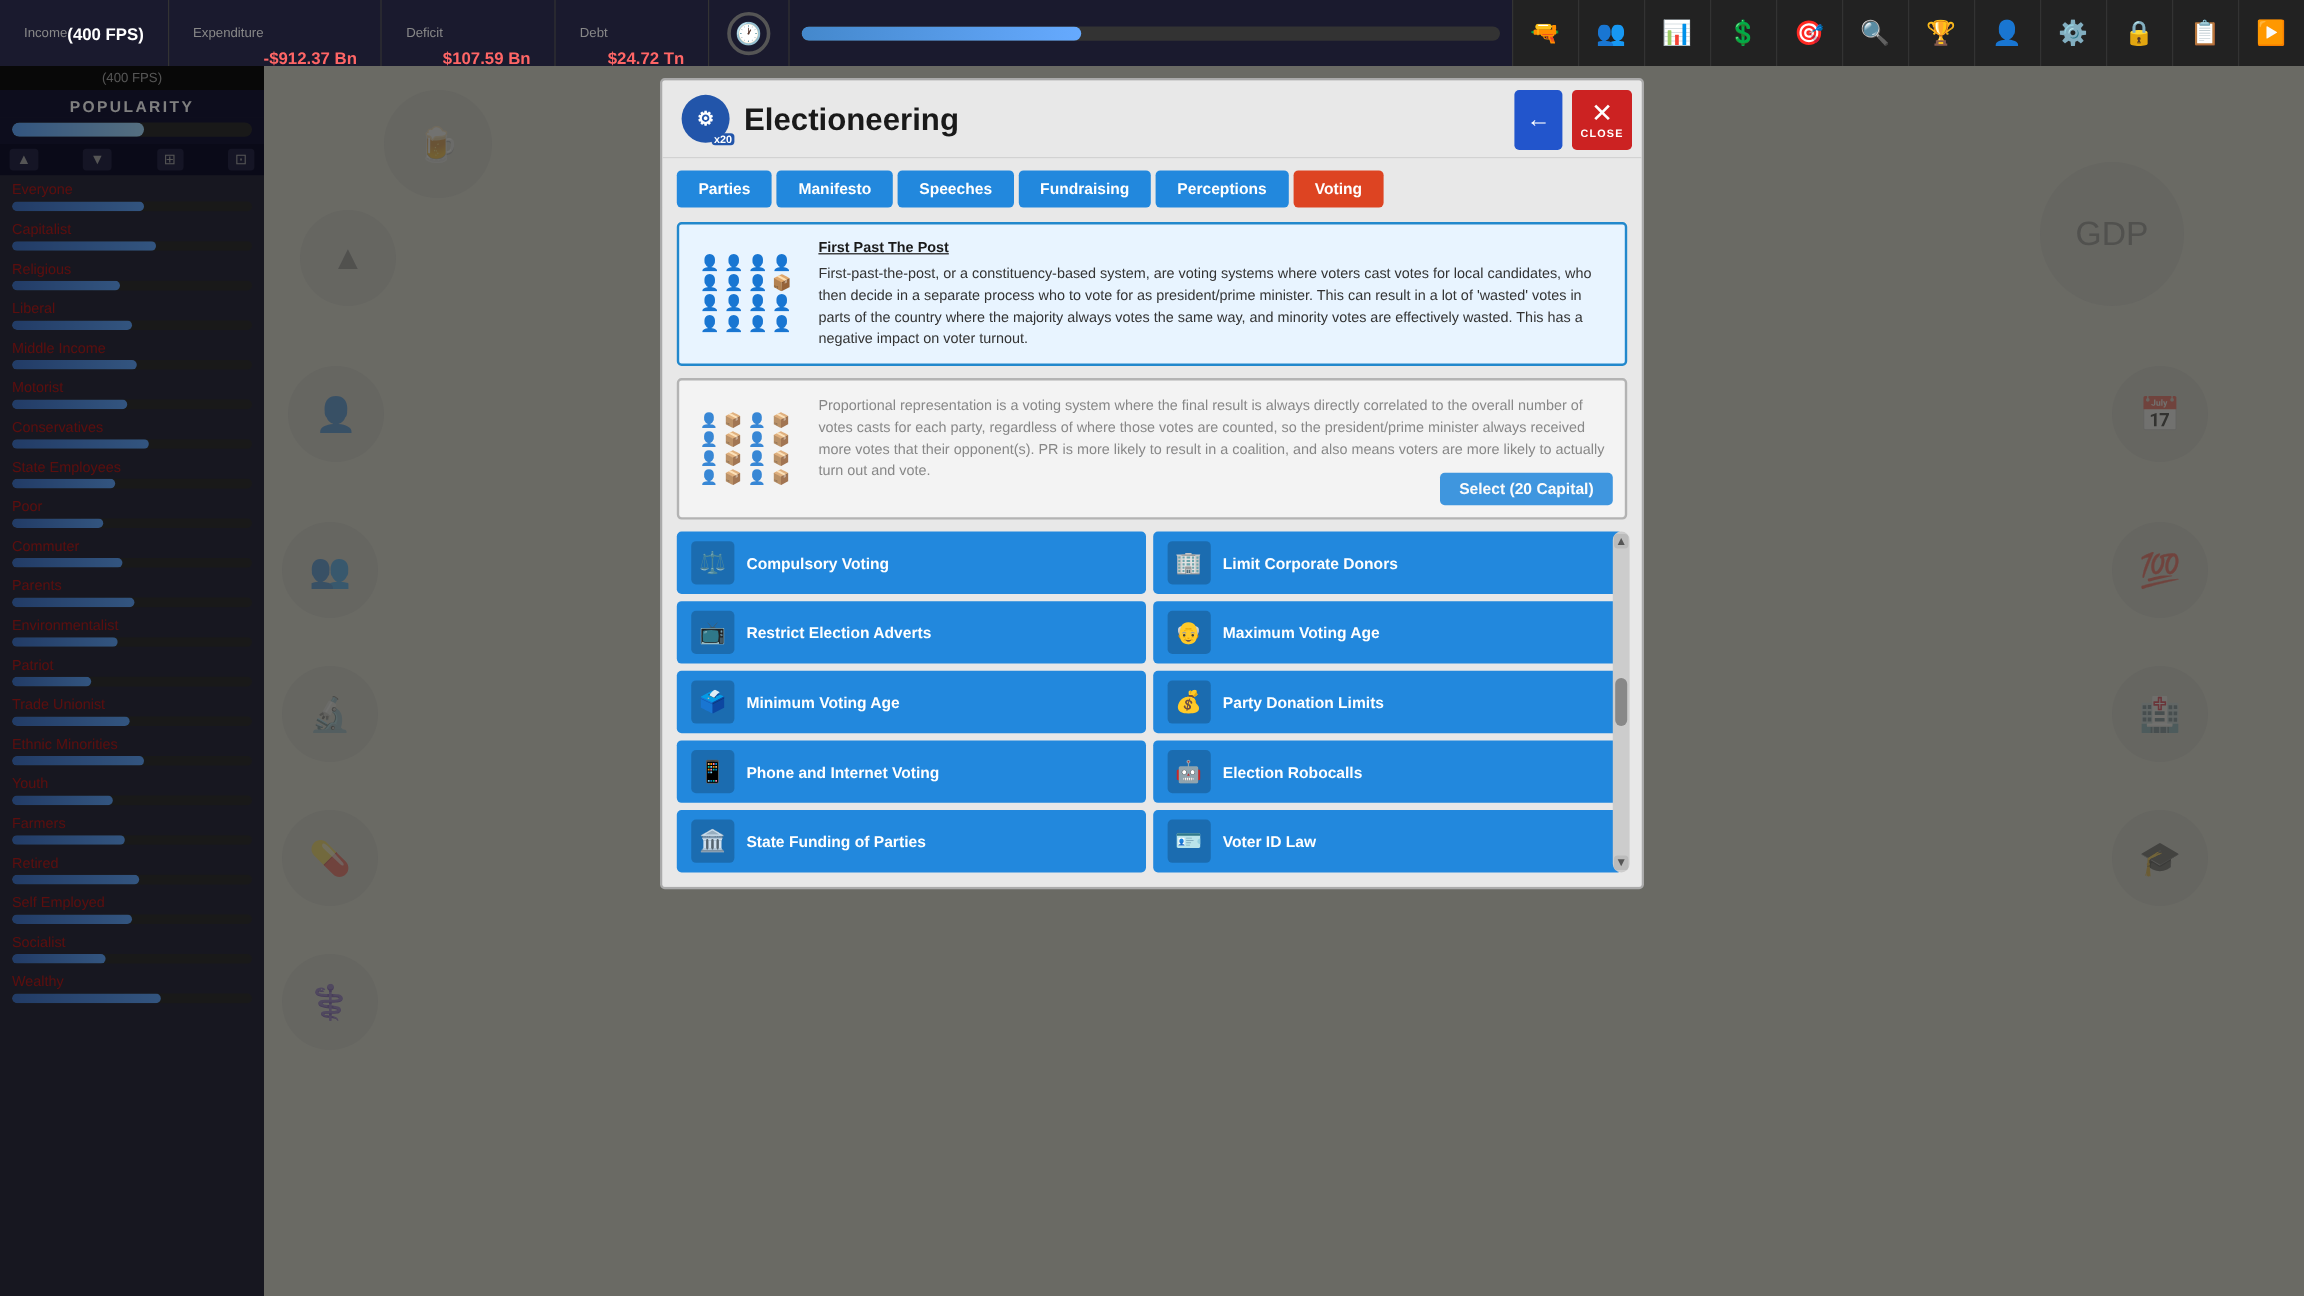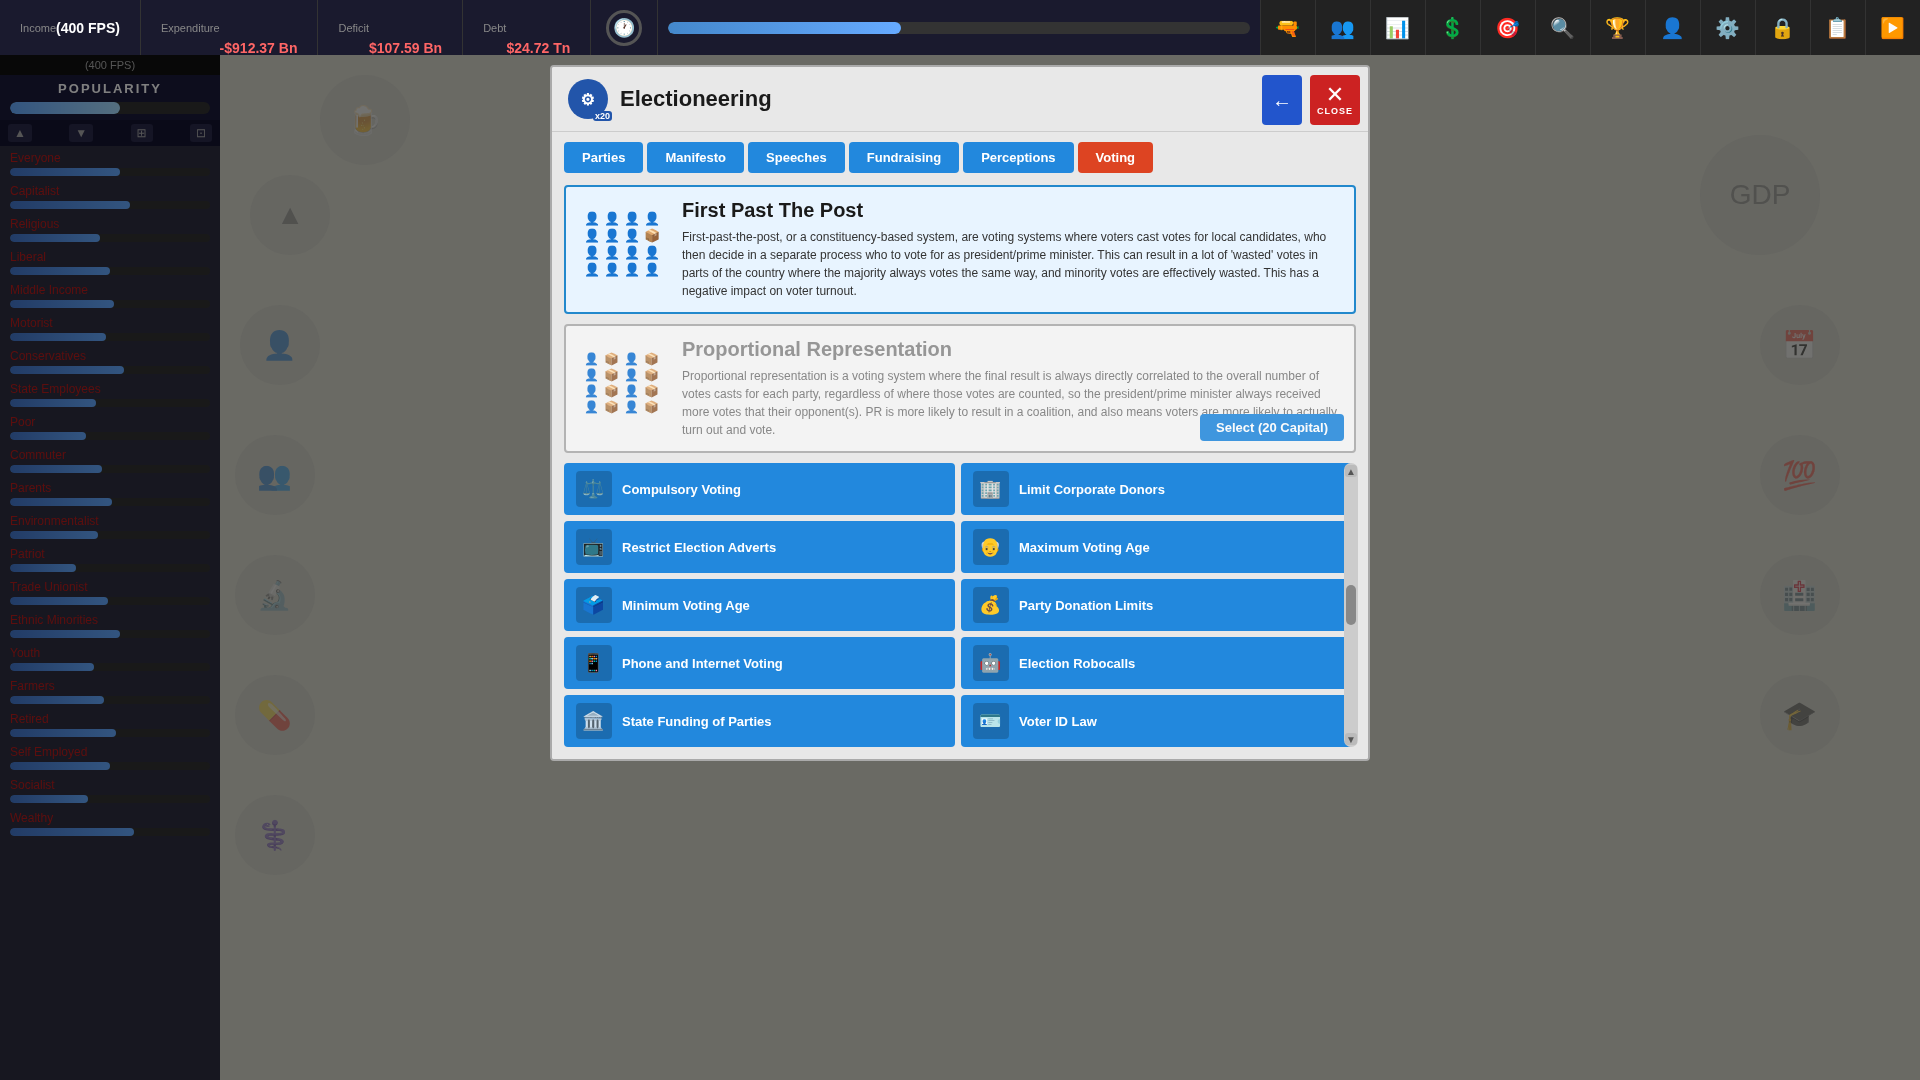--- a/index.html
+++ b/index.html
@@ -215,21 +215,21 @@
     .modal-icon-x20 {
       position: absolute;
       bottom: -2px; right: -4px;
       font-size: 9px;
       background: #2255aa;
       color: white;
       border-radius: 3px;
       padding: 0 2px;
     }
     .modal-title {
-      font-size: 22px;
+      font-size: 26px;
       font-weight: bold;
       color: #1a1a1a;
     }
     .modal-close-btn {
       position: absolute;
       top: 8px; right: 8px;
       width: 50px; height: 50px;
       background: #cc2222;
       border: none;
       border-radius: 4px;
@@ -306,24 +306,25 @@
       height: 90px;
       display: flex;
       align-items: center;
       justify-content: center;
       margin-right: 14px;
       position: relative;
     }
 
     .voting-card-content { flex: 1; }
     .voting-card-title {
-      font-size: 20px;
+      font-size: 12px;
       font-weight: bold;
       color: #1a1a1a;
       margin-bottom: 6px;
+      text-decoration: underline;
     }
     .voting-card-title.inactive { color: #888; }
     .voting-card-desc {
       font-size: 12px;
       color: #333;
       line-height: 1.5;
     }
     .voting-card-desc.inactive { color: #777; }
 
     .select-btn {
@@ -698,21 +699,20 @@
             <span style="font-size:12px;color:#888;">📦</span>
             <span style="font-size:12px;color:#888;">👤</span>
             <span style="font-size:12px;color:#888;">📦</span>
             <span style="font-size:12px;color:#888;">👤</span>
             <span style="font-size:12px;color:#888;">📦</span>
             <span style="font-size:12px;color:#888;">👤</span>
             <span style="font-size:12px;color:#888;">📦</span>
           </div>
         </div>
         <div class="voting-card-content">
-          <div class="voting-card-title inactive">Proportional Representation</div>
           <div class="voting-card-desc inactive">Proportional representation is a voting system where the final result is always directly correlated to the overall number of votes casts for each party, regardless of where those votes are counted, so the president/prime minister always received more votes that their opponent(s). PR is more likely to result in a coalition, and also means voters are more likely to actually turn out and vote.</div>
         </div>
         <button class="select-btn">Select (20 Capital)</button>
       </div>
 
       <div class="policy-scroll-area">
         <div class="policy-grid" id="policy-grid">
         <div class="policy-item">
       <div class="policy-icon">⚖️</div>
       <span class="policy-name">Compulsory Voting</span>

